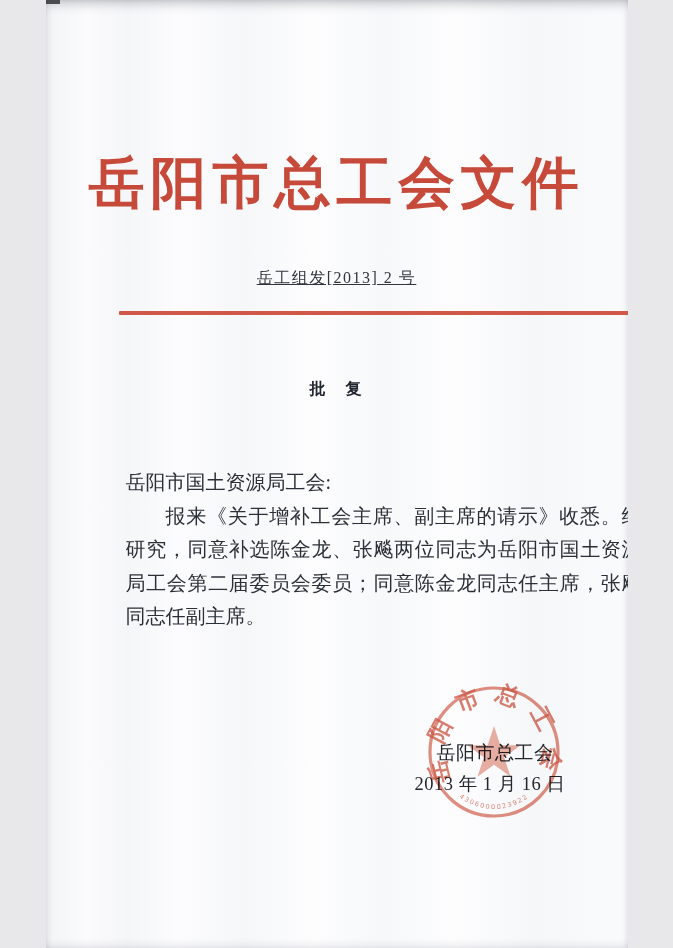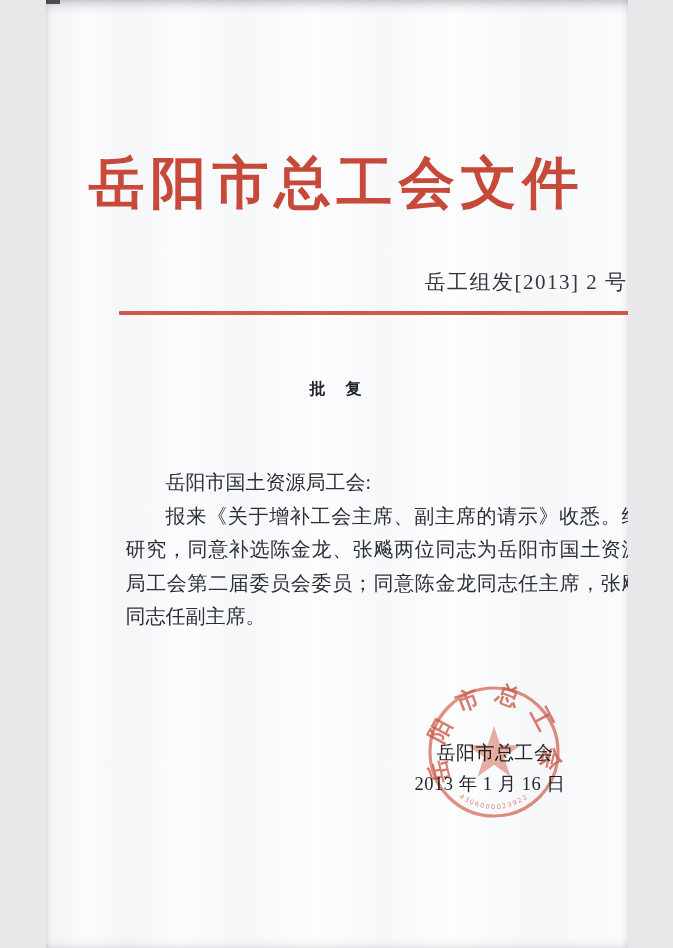--- a/index.html
+++ b/index.html
@@ -42,24 +42,25 @@
     font-weight: bold;
     letter-spacing: 6px;
     color: #c6493a;
     white-space: nowrap;
   }
   .doc-number {
     position: absolute;
     top: 268px;
     left: 0;
     width: 100%;
-    text-align: right;
-    font-size: 21px;
+    text-align: center;
+    font-size: 16px;
     letter-spacing: 1.5px;
     color: #33353c;
+    text-decoration: underline;
   }
   .red-rule {
     position: absolute;
     top: 311px;
     left: 73px;
     width: 520px;
     height: 4px;
     background: #d05848;
     border-radius: 1px;
   }
@@ -88,21 +89,21 @@
   .body-text {
     position: absolute;
     top: 466px;
     left: 80px;
     width: 516px;
     font-size: 20px;
     line-height: 33.5px;
     text-align: justify;
     color: #2b2f37;
   }
-  .body-text .salutation { text-indent: 0; margin-left: 40px; }
+  .body-text .salutation { text-indent: 0; }
   .body-text .para    { text-indent: 2em; margin: 0; }
   .body-text .closing { text-indent: 2em; }
   .signature {
     position: absolute;
     top: 740px;
     left: 391px;
     font-size: 19px;
     letter-spacing: .5px;
     color: #23262d;
     z-index: 2;

